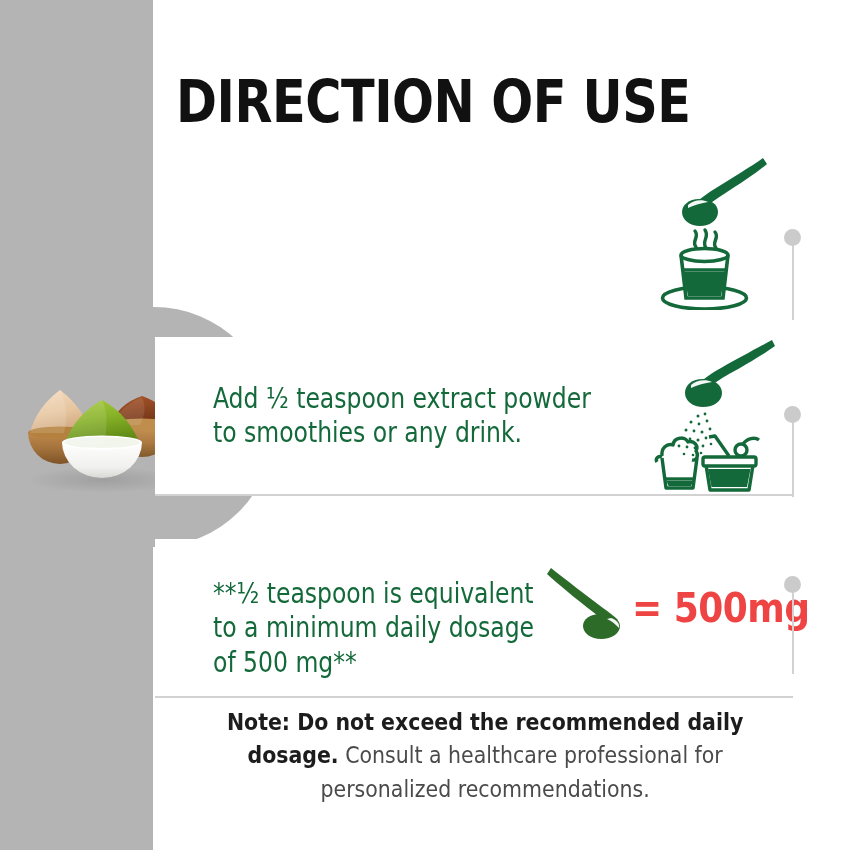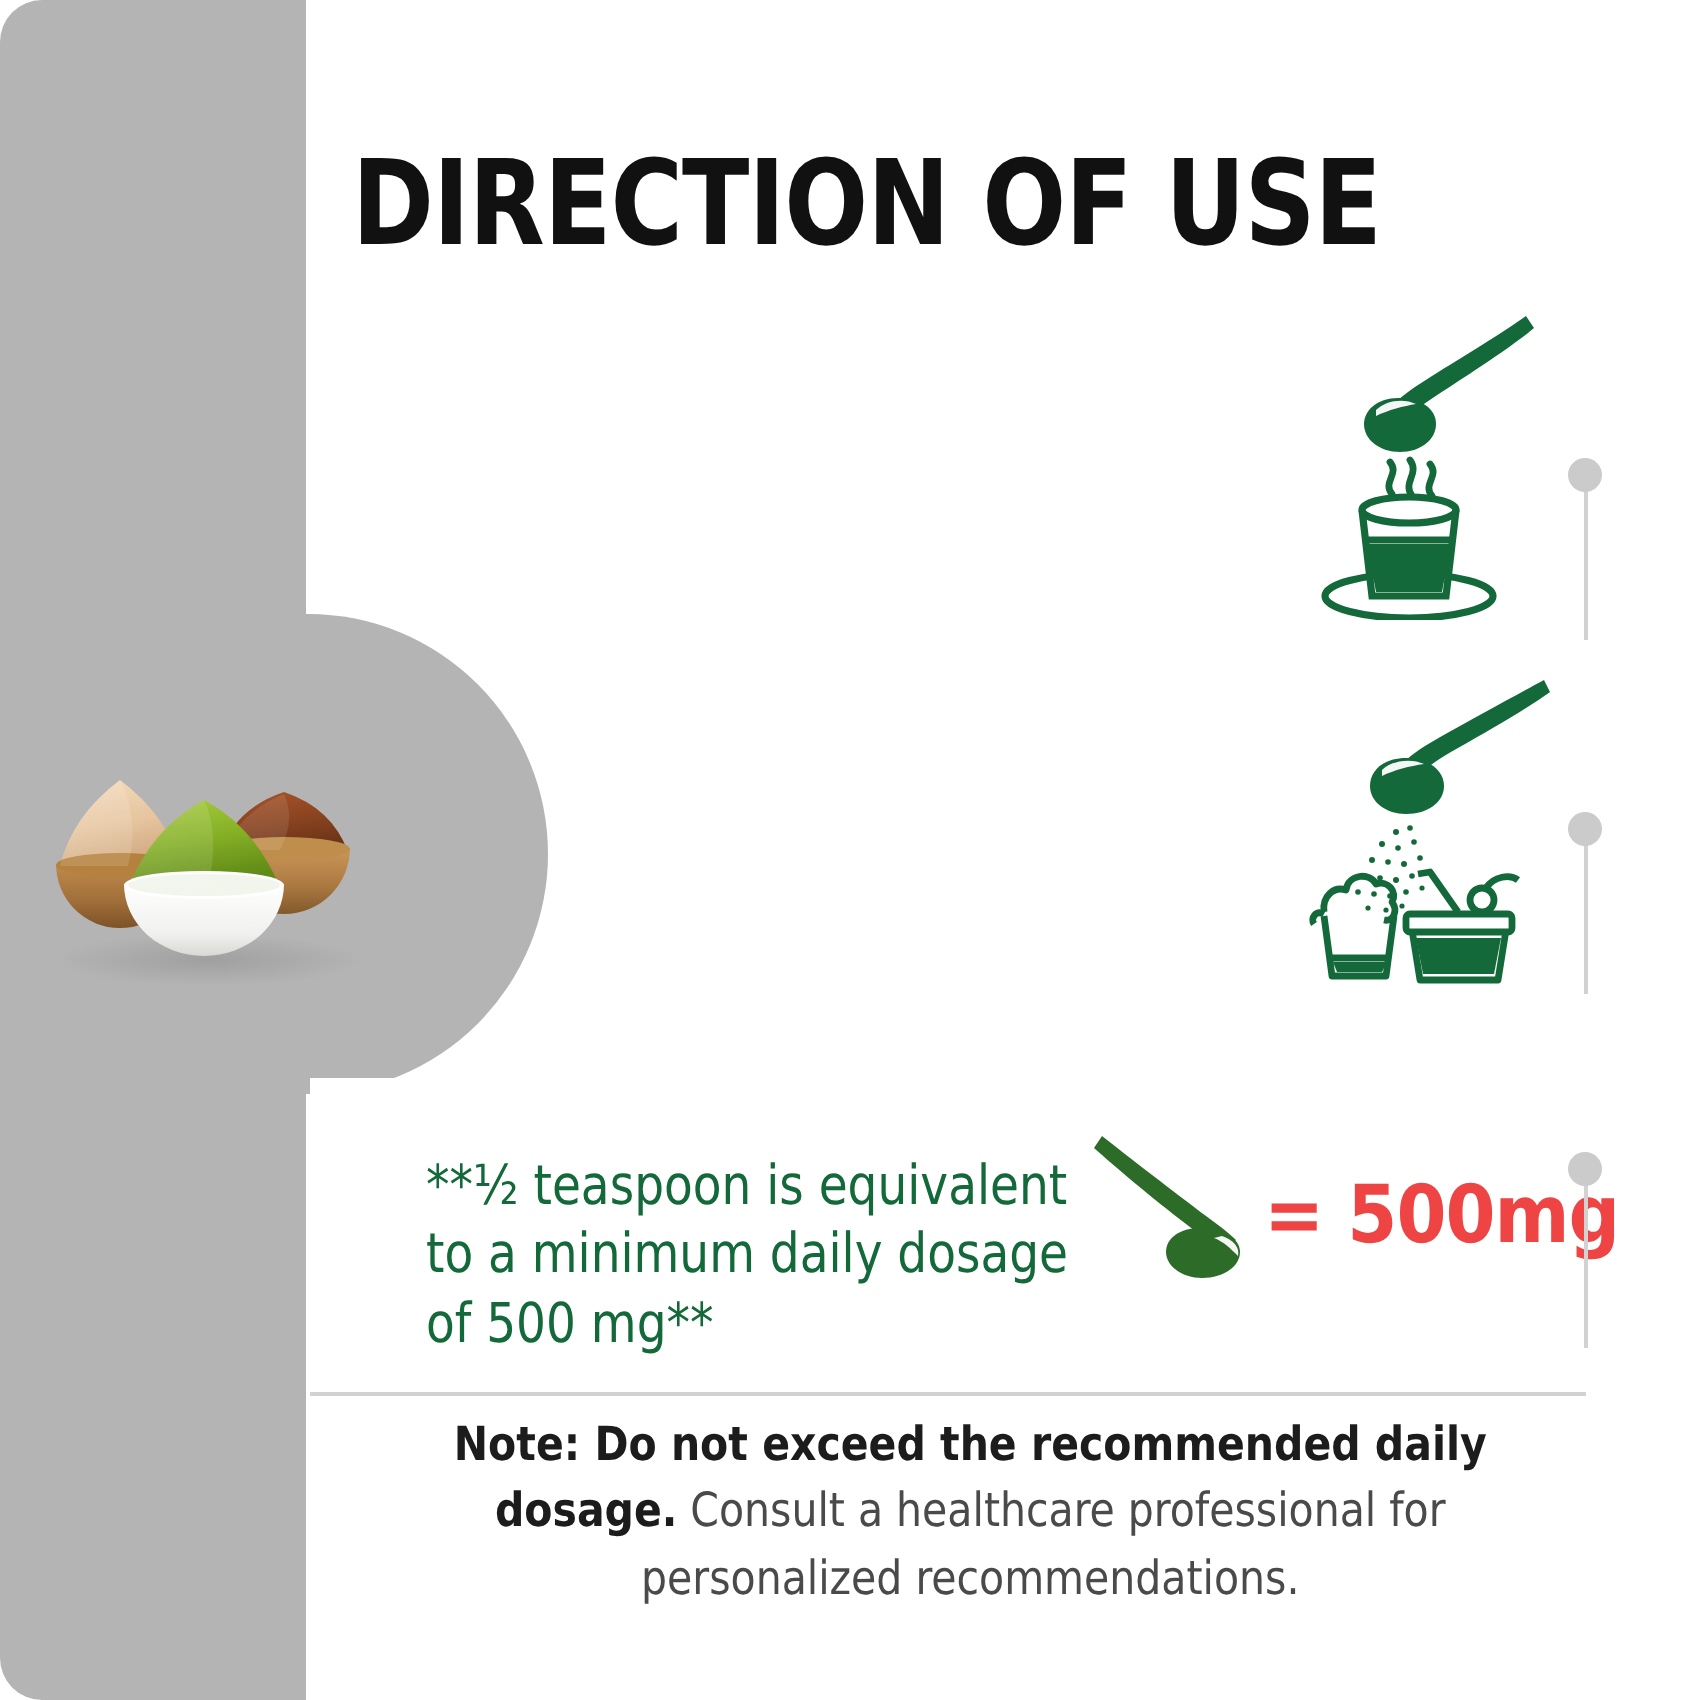--- a/index.html
+++ b/index.html
@@ -12,21 +12,20 @@
     height: 850px;
     overflow: hidden;
     font-family: "Liberation Sans", sans-serif;
   }
   #canvas {
     position: relative;
     width: 850px;
     height: 850px;
     background: #ffffff;
     overflow: hidden;
-    border-radius: 21px;
   }
 
   
   .gray-panel {
     position: absolute;
     left: 0;
     top: 0;
     width: 153px;
     height: 850px;
     background: #b4b4b4;
@@ -253,20 +252,24 @@
 
       <path d="M23.5 120 L28 144 L61 144 L65.5 120 Z" fill="#14693a"></path>
 
       <ellipse cx="44.5" cy="146" rx="42" ry="11" fill="none" stroke="#14693a" stroke-width="3.6"></ellipse>
     </svg>
   </div>
 
   <div class="pin-stem" id="pin1-stem"></div>
   <div class="pin-dot" id="pin1-dot"></div>
 
+  <div class="card" id="card2">
+    <div class="card-text">Add ½ teaspoon extract powder
+to smoothies or any drink.</div>
+  </div>
 
   <div class="icon-box" id="icon2">
     <svg viewBox="0 0 125 155" width="125" height="155">
       <g fill="#14693a">
 
         <path d="M119 2 C106 9 84 21 68 30 C59 35 53 39 49 43 l6 7 c5 -4 12 -9 21 -14 C94 26 114 14 122 8 Z"></path>
 
         <path d="M50 41 C39 41 32 47 32 55 C32 63 40 69 50 69 C61 69 69 63 69 55 C69 47 61 41 50 41 Z"></path>
         <path d="M38 47 C43 42 53 41 59 44 C52 45 44 47 38 50 Z" fill="#ffffff" opacity="0.95"></path>
       </g>

